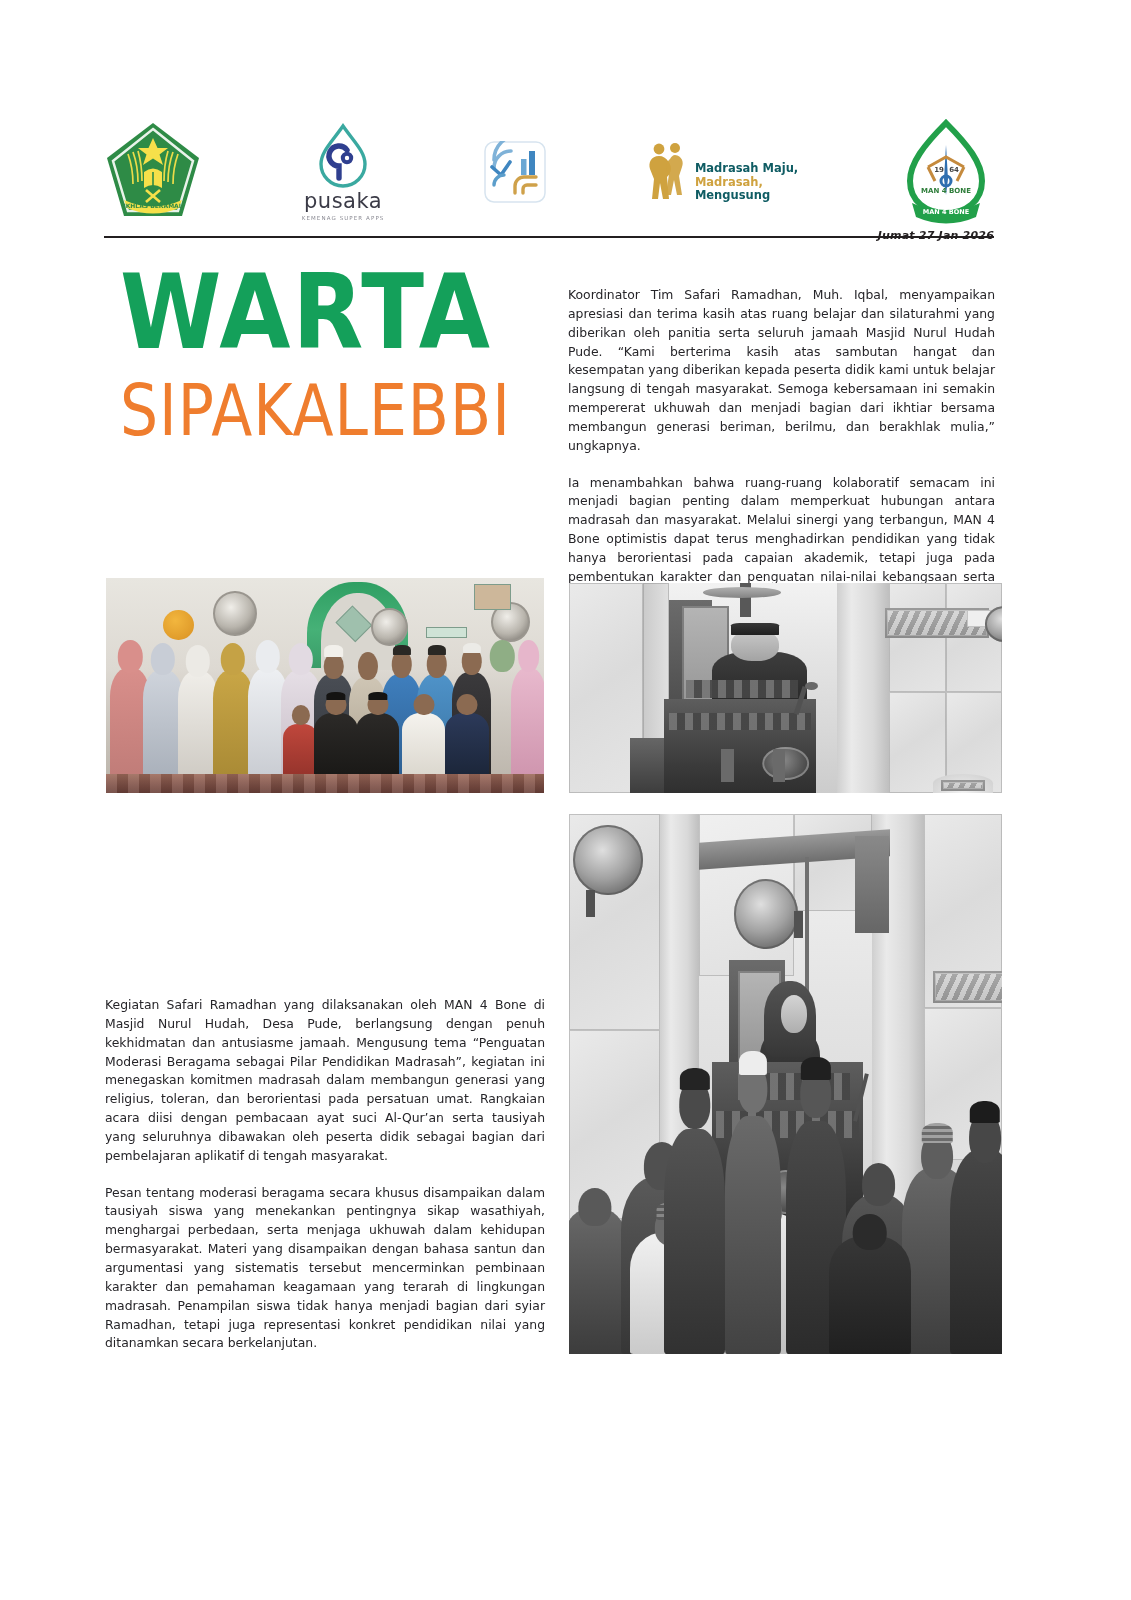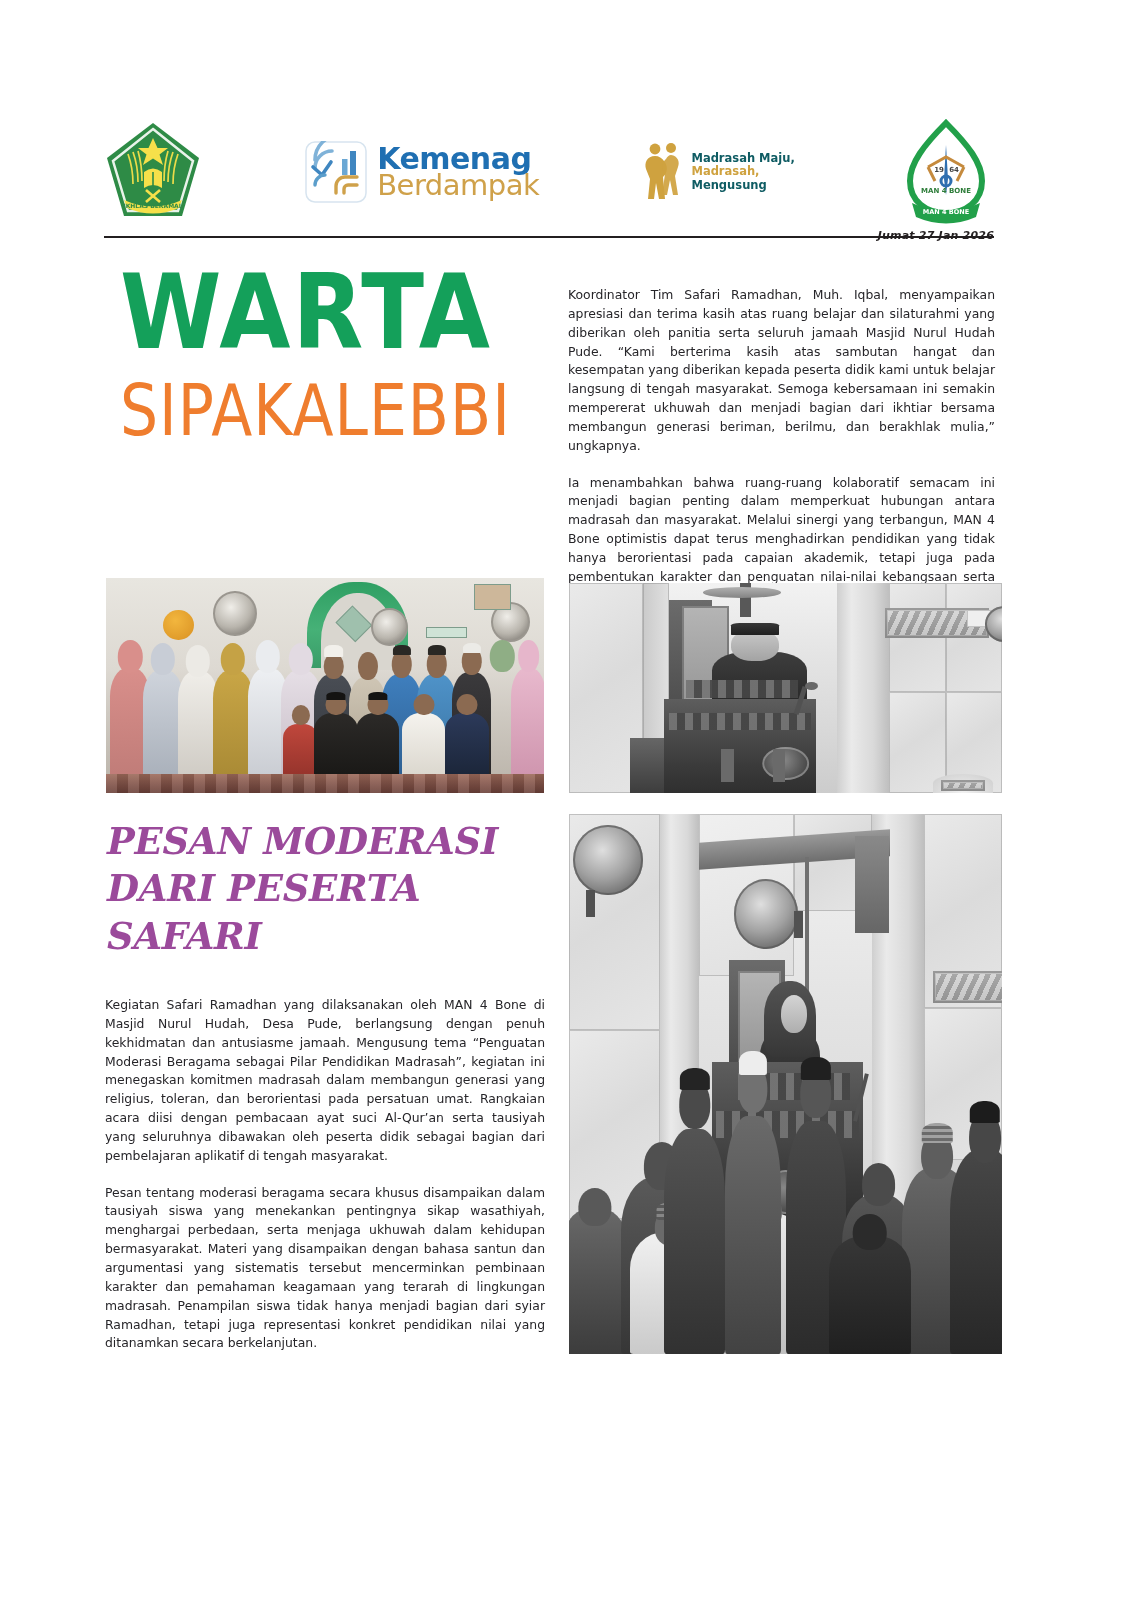--- a/index.html
+++ b/index.html
@@ -70,21 +70,21 @@
   .kb-line2 {
     font-family: "DejaVu Sans", sans-serif;
     font-size: 29px;
     color: #cfa14a;
     letter-spacing: -0.5px;
     display: block;
     margin-top: -3px;
   }
 
   
-  .mm { gap: 7px; align-items: center; }
+  .mm { gap: 7px; align-items: flex-end; }
   .mm-mark { width: 42px; height: 62px; position: relative; }
   .mm-text { line-height: 1.18; }
   .mm-text span {
     display: block;
     font-family: "DejaVu Sans", sans-serif;
     font-weight: bold;
     font-size: 11.5px;
   }
   .mm-1, .mm-3 { color: #0f5c63; }
   .mm-2 { color: #cfa23f; }
@@ -352,20 +352,31 @@
           <g stroke="#f6e04a" stroke-width="2.6" fill="none">
             <path d="M42 70 l14 12"></path>
               <path d="M56 70 l-14 12"></path>
           </g>
           <path d="M20 80 q29 13 58 0 l-3 8 q-26 11 -52 0 z" fill="#f6e04a"></path>
           <text x="49" y="87.5" text-anchor="middle" font-family="DejaVu Sans, sans-serif" font-size="6" font-weight="bold" fill="#2e8b46">IKHLAS BERAMAL</text>
         </svg>
       </div>
     </div>
 
+    <div class="logo-slot pusaka">
+      <div class="pusaka-mark">
+        <svg viewBox="0 0 52 66" width="52" height="66">
+          <path d="M26 3 C38 20 48 29 48 41 A22 22 0 1 1 4 41 C4 29 14 20 26 3 Z" fill="none" stroke="#3aa9a0" stroke-width="3.4"></path>
+          <path d="M30 27 a10 10 0 1 0 -8 16 l0 12" fill="none" stroke="#2f3f8f" stroke-width="5.4" stroke-linecap="round"></path>
+          <circle cx="30" cy="35" r="4.2" fill="none" stroke="#2f3f8f" stroke-width="4"></circle>
+        </svg>
+      </div>
+      <div class="pusaka-word">pusaka</div>
+      <div class="pusaka-sub">KEMENAG SUPER APPS</div>
+    </div>
 
     <div class="logo-slot kb">
       <div class="kb-mark">
         <svg viewBox="0 0 62 62" width="62" height="62">
           <rect x="1" y="1" width="60" height="60" rx="9" fill="#ffffff" stroke="#d7e4ef" stroke-width="1.5"></rect>
           <g fill="none" stroke="#7fb2d8" stroke-width="3.6" stroke-linecap="round">
             <path d="M10 27 a17 17 0 0 1 17 -17"></path>
             <path d="M10 19 a25 25 0 0 1 25 -25"></path>
           </g>
           <path d="M8 26 l9 8 l9 -13" fill="none" stroke="#3f86c0" stroke-width="3.6" stroke-linecap="round" stroke-linejoin="round"></path>
@@ -373,24 +384,20 @@
           <rect x="45" y="10" width="6" height="24" fill="#3f86c0"></rect>
           <g fill="none" stroke="#5c9ecb" stroke-width="3.4" stroke-linecap="round">
             <path d="M10 44 a10 10 0 0 1 10 -10"></path>
           </g>
           <g fill="none" stroke="#cfa14a" stroke-width="3.4" stroke-linecap="round">
             <path d="M52 36 h-12 a9 9 0 0 0 -9 9 v7"></path>
             <path d="M52 44 h-9 a4 4 0 0 0 -4 4 v4"></path>
           </g>
         </svg>
       </div>
-      <div class="kb-text">
-        <span class="kb-line1">Kemenag</span>
-        <span class="kb-line2">Berdampak</span>
-      </div>
     </div>
 
     <div class="logo-slot mm">
       <div class="mm-mark">
         <svg viewBox="0 0 42 62" width="42" height="62">
           <g fill="#cfa23f">
             <circle cx="13" cy="8" r="5.4"></circle>
             <circle cx="29" cy="7" r="5"></circle>
             <path d="M13 15 c-8 0 -11 7 -9 13 l4 10 l-2 20 h6 l2 -16 l3 16 h6 l-2 -22
                      c5 -4 5 -12 1 -16 c-2 -3 -5 -5 -9 -5 z"></path>
@@ -665,20 +672,19 @@
         <div class="c-head" style="top:2%;width:46%;height:21%;background:#4a4741;"></div>
         <div class="cap" style="top:-2%;width:44%;height:9%;background:#1f1c19;"></div>
       </div>
       <div class="congregant" style="left:60%;width:19%;height:26%;">
         <div class="c-body" style="height:84%;background:linear-gradient(180deg,#3a3732,#22201c);"></div>
         <div class="c-head" style="top:0;width:42%;height:26%;background:#2e2b27;"></div>
       </div>
     </div>
   </div>
 
-  <div class="headline">PESAN MODERASI DARI PESERTA SAFARI</div>
 
   <div class="col-left-body">
     <p class="body">Kegiatan Safari Ramadhan yang dilaksanakan oleh MAN 4 Bone di Masjid Nurul Hudah, Desa Pude, berlangsung dengan penuh kekhidmatan dan antusiasme jamaah. Mengusung tema “Penguatan Moderasi Beragama sebagai Pilar Pendidikan Madrasah”, kegiatan ini menegaskan komitmen madrasah dalam membangun generasi yang religius, toleran, dan berorientasi pada persatuan umat. Rangkaian acara diisi dengan pembacaan ayat suci Al-Qur’an serta tausiyah yang seluruhnya dibawakan oleh peserta didik sebagai bagian dari pembelajaran aplikatif di tengah masyarakat.</p>
     <p class="body">Pesan tentang moderasi beragama secara khusus disampaikan dalam tausiyah siswa yang menekankan pentingnya sikap wasathiyah, menghargai perbedaan, serta menjaga ukhuwah dalam kehidupan bermasyarakat. Materi yang disampaikan dengan bahasa santun dan argumentasi yang sistematis tersebut mencerminkan pembinaan karakter dan pemahaman keagamaan yang terarah di lingkungan madrasah. Penampilan siswa tidak hanya menjadi bagian dari syiar Ramadhan, tetapi juga representasi konkret pendidikan nilai yang ditanamkan secara berkelanjutan.</p>
   </div>
 
 </div>
 
 </body></html>

